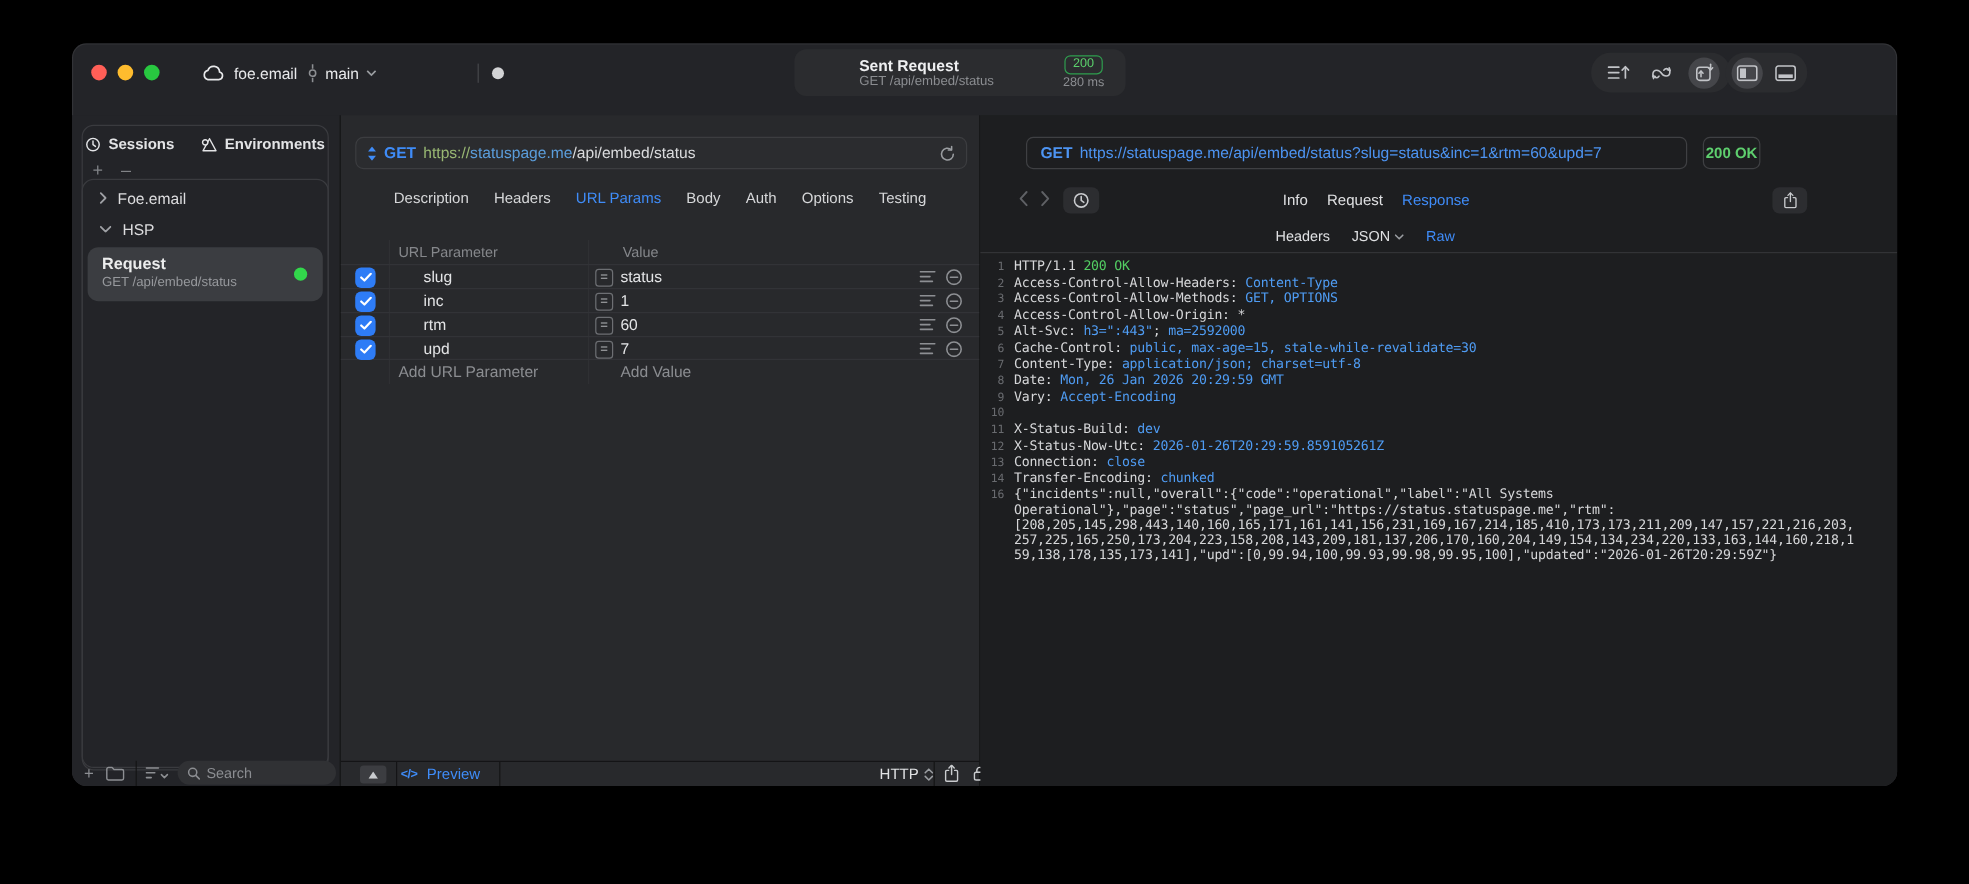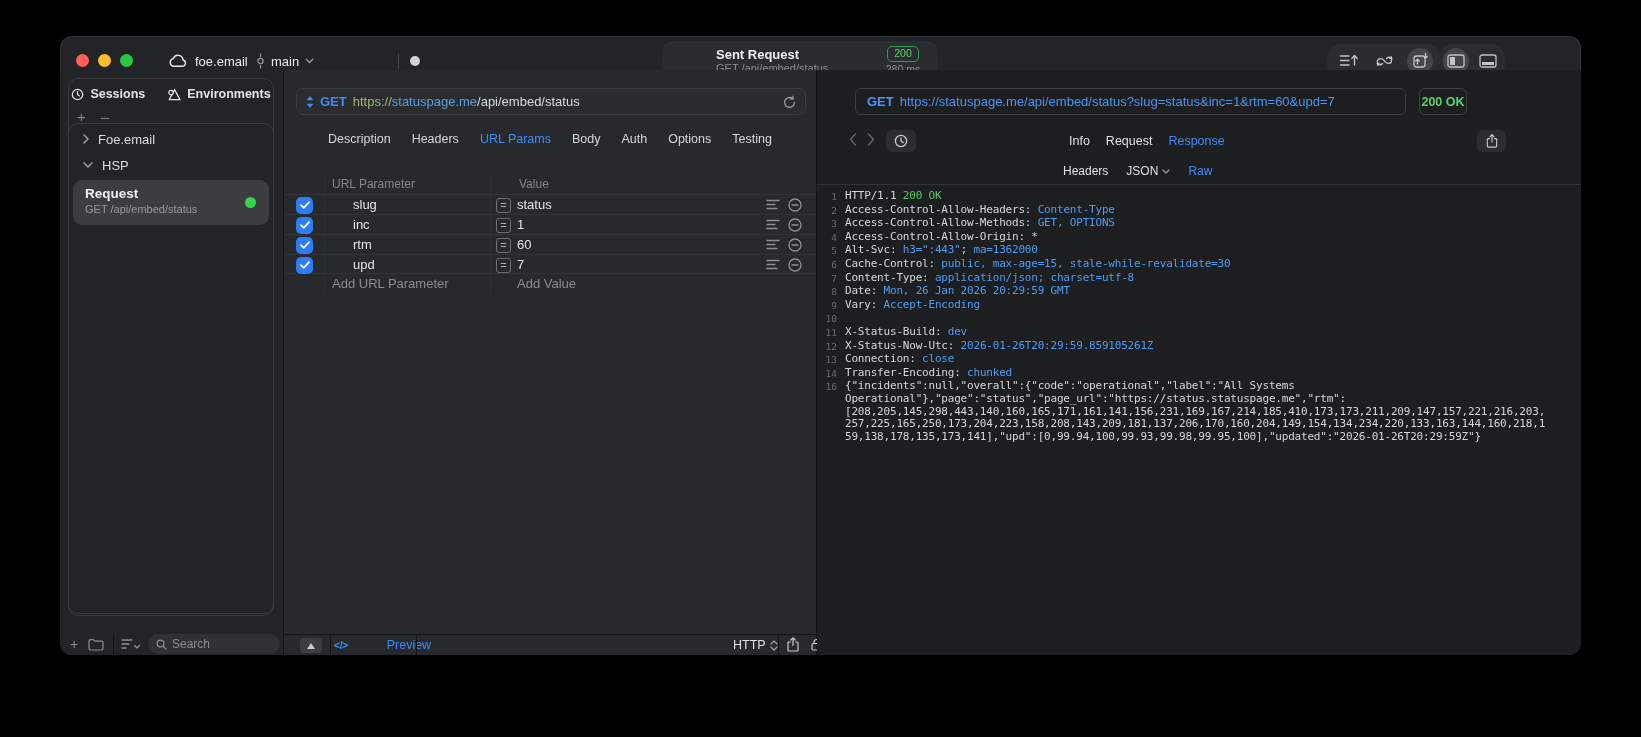--- a/index.html
+++ b/index.html
@@ -40,21 +40,21 @@
   .pill-right{display:flex;flex-direction:column;align-items:center;gap:1px;padding-right:8px;}
   .code-badge{border:1px solid #2f9e4f;color:#5bd06c;font-size:10.5px;border-radius:5px;padding:0px 6px 1px;line-height:13px;text-align:center;}
   .pill-ms{font-size:10.5px;color:var(--muted);}
   .tools{position:absolute;top:8px;height:33px;background:#2b2c2f;border-radius:16px;display:flex;align-items:center;color:var(--icon);}
   .tools1{left:1266px;padding:0 9px;gap:10px;}
   .tools2{left:1378px;padding:0 5px;gap:6px;}
   .tool-btn{display:flex;align-items:center;justify-content:center;width:26px;height:26px;border-radius:13px;}
   .tool-btn.hl{background:#45464a;}
 
   
-  .col{position:absolute;top:34px;bottom:0;text-decoration:underline;}
+  .col{position:absolute;top:60px;bottom:0;text-decoration:underline;}
   .col-side{left:0;width:223px;background:var(--win);}
   .col-mid{left:223px;width:534px;background:var(--mid);border-left:1px solid var(--divider);border-right:1px solid var(--divider);}
   .col-right{left:757px;width:764px;background:var(--right);}
 
   
   .side-box{position:absolute;left:8px;top:8px;width:206px;height:536px;border:1px solid var(--panelb);border-radius:10px;}
   .side-tabs{height:30px;display:flex;align-items:center;justify-content:center;gap:22px;}
   .side-tab{display:flex;align-items:center;gap:6px;font-size:12.5px;font-weight:600;color:#e3e4e6;}
   .pm-row{position:absolute;top:31px;left:8px;display:flex;gap:15px;color:#818387;font-size:15px;line-height:14px;}
   .pm-row span{cursor:default;}
@@ -94,21 +94,21 @@
     font-size:11px;display:flex;align-items:center;justify-content:center;}
   .pval{position:absolute;left:233px;top:2px;font-size:13px;color:#e3e4e6;}
   .picons{position:absolute;right:14px;top:3px;display:flex;gap:8px;color:#8d8f93;}
   .pt-add{position:absolute;left:0;top:204px;height:20px;width:100%;font-size:13px;color:#8b8d91;}
   .pt-add .a1{position:absolute;left:48px;top:2px;} .pt-add .a2{position:absolute;left:233px;top:2px;}
   .mid-footer{position:absolute;left:0;right:0;bottom:0;height:21px;border-top:1px solid var(--divider);}
   .collapse-btn{position:absolute;left:16px;top:3px;width:22px;height:15px;background:#3c3d41;border-radius:3px;display:flex;align-items:center;justify-content:center;color:#c9cbce;}
   .mf-div{position:absolute;top:0;width:1px;height:21px;background:var(--divider);}
   .preview{position:absolute;left:50px;top:3px;display:flex;align-items:center;gap:8px;color:var(--blue);}
   .code-glyph{font-size:10.5px;font-weight:700;letter-spacing:-.5px;}
-  .preview-label{font-size:12.5px;margin-left:31px;}
+  .preview-label{font-size:12.5px;}
   .http-sel{position:absolute;left:449px;top:3px;display:flex;align-items:center;gap:4px;color:#e0e1e3;font-size:12.5px;}
   .mf-share{position:absolute;left:503px;top:2px;color:#c9cbce;}
   .mf-lock{position:absolute;left:527px;top:3px;color:#c9cbce;}
 
   
   .r-urlbox{position:absolute;left:38px;top:18px;width:551px;height:27px;border:1px solid #3f4043;border-radius:6px;
     display:flex;align-items:center;padding:0 11px;font-size:13px;color:#4d94f2;white-space:nowrap;overflow:hidden;}
   .r-get{font-weight:700;margin-right:6px;color:#4d94f2;}
   .r-status{position:absolute;left:602px;top:18px;width:48px;height:27px;border:1px solid #3f4043;border-radius:6px;
     display:flex;align-items:center;justify-content:center;font-size:12.5px;font-weight:600;color:#5ecf6e;}
@@ -565,21 +565,21 @@
           <div class="rline">
             <span class="rnum">3</span>
             <span class="rtext"><span class="c-p">Access-Control-Allow-Methods: </span><span class="c-b">GET, OPTIONS</span></span>
           </div>
           <div class="rline">
             <span class="rnum">4</span>
             <span class="rtext"><span class="c-p">Access-Control-Allow-Origin: </span><span class="c-p">*</span></span>
           </div>
           <div class="rline">
             <span class="rnum">5</span>
-            <span class="rtext"><span class="c-p">Alt-Svc: </span><span class="c-b">h3=":443"</span><span class="c-p">; </span><span class="c-b">ma=1362000</span></span>
+            <span class="rtext"><span class="c-p">Alt-Svc: </span><span class="c-b">h3=":443"</span><span class="c-p">; </span><span class="c-b">ma=2592000</span></span>
           </div>
           <div class="rline">
             <span class="rnum">6</span>
             <span class="rtext"><span class="c-p">Cache-Control: </span><span class="c-b">public, max-age=15, stale-while-revalidate=30</span></span>
           </div>
           <div class="rline">
             <span class="rnum">7</span>
             <span class="rtext"><span class="c-p">Content-Type: </span><span class="c-b">application/json; charset=utf-8</span></span>
           </div>
           <div class="rline">

